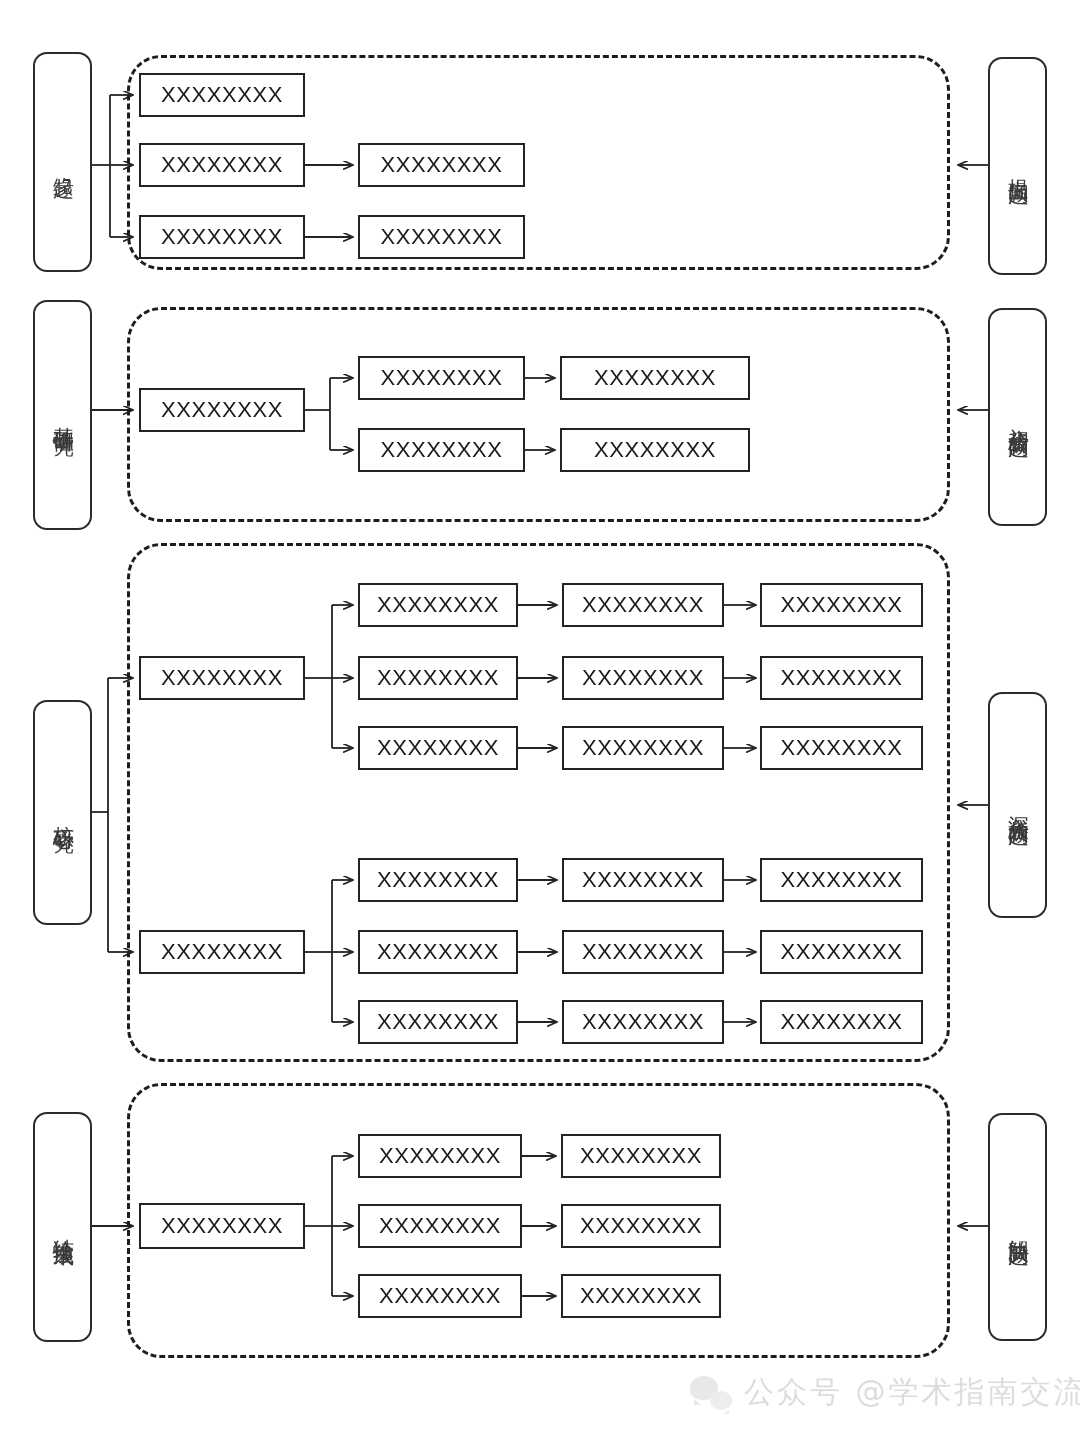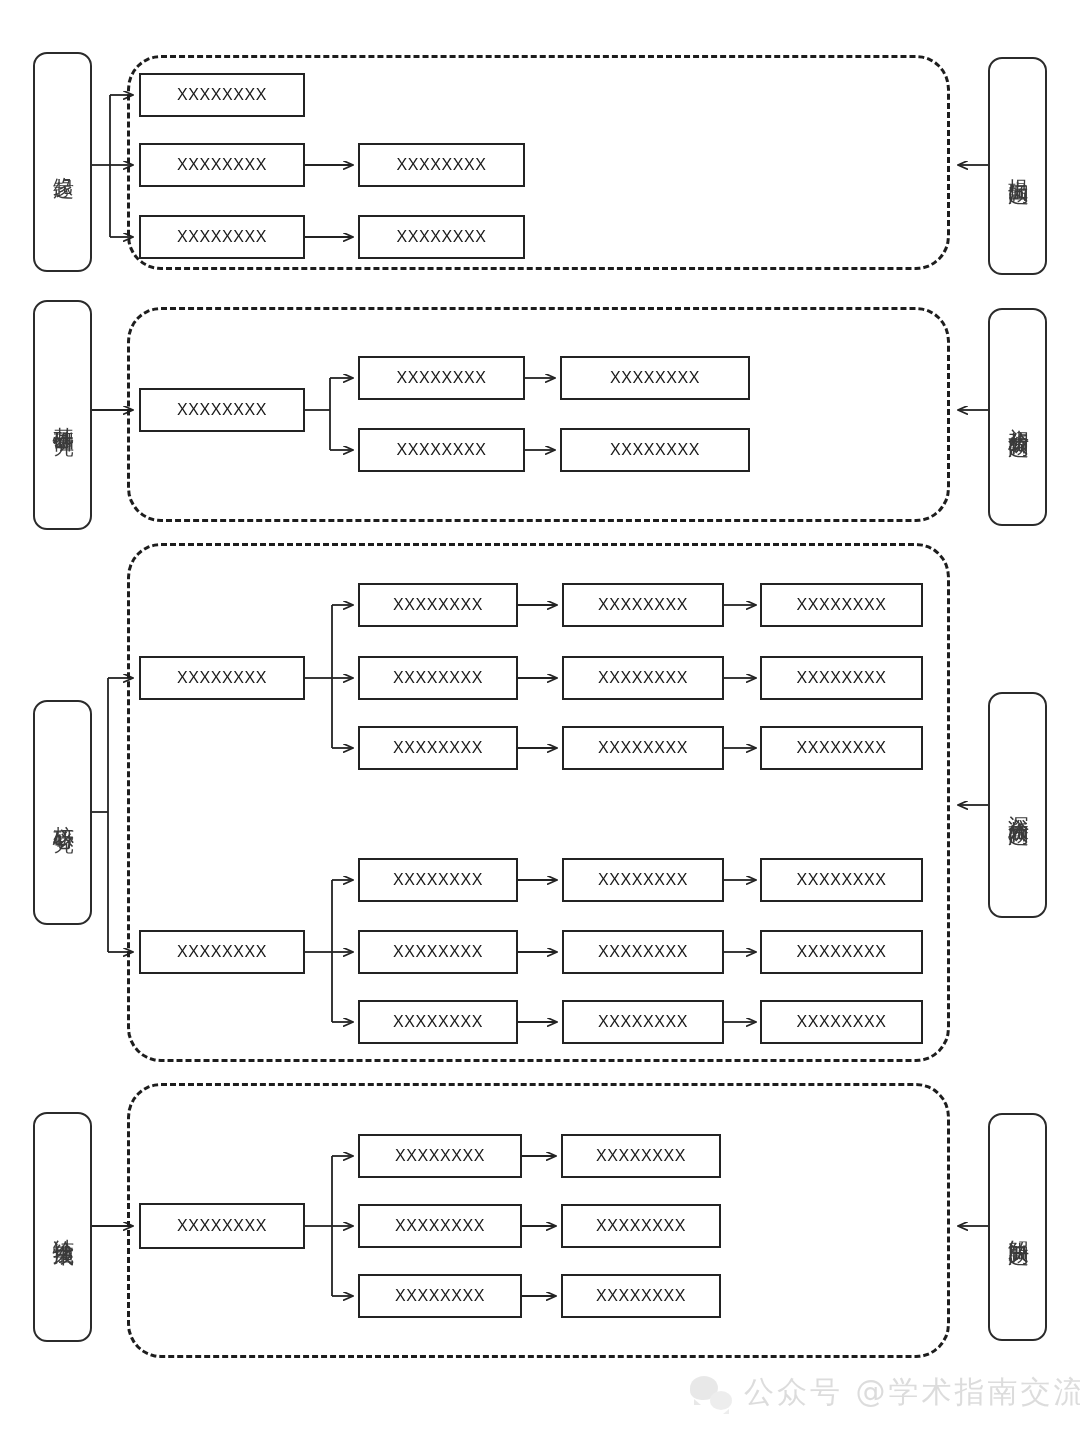--- a/index.html
+++ b/index.html
@@ -48,21 +48,21 @@
   }
   
   .node {
     position: absolute;
     box-sizing: border-box;
     border: 2px solid #232323;
     background: #ffffff;
     display: flex;
     align-items: center;
     justify-content: center;
-    font-size: 16px;
+    font-size: 22px;
     letter-spacing: 0.6px;
     color: #1a1a1a;
     font-family: "Liberation Sans", "DejaVu Sans", sans-serif;
   }
   
   #wires {
     position: absolute;
     left: 0;
     top: 0;
     width: 1080px;

